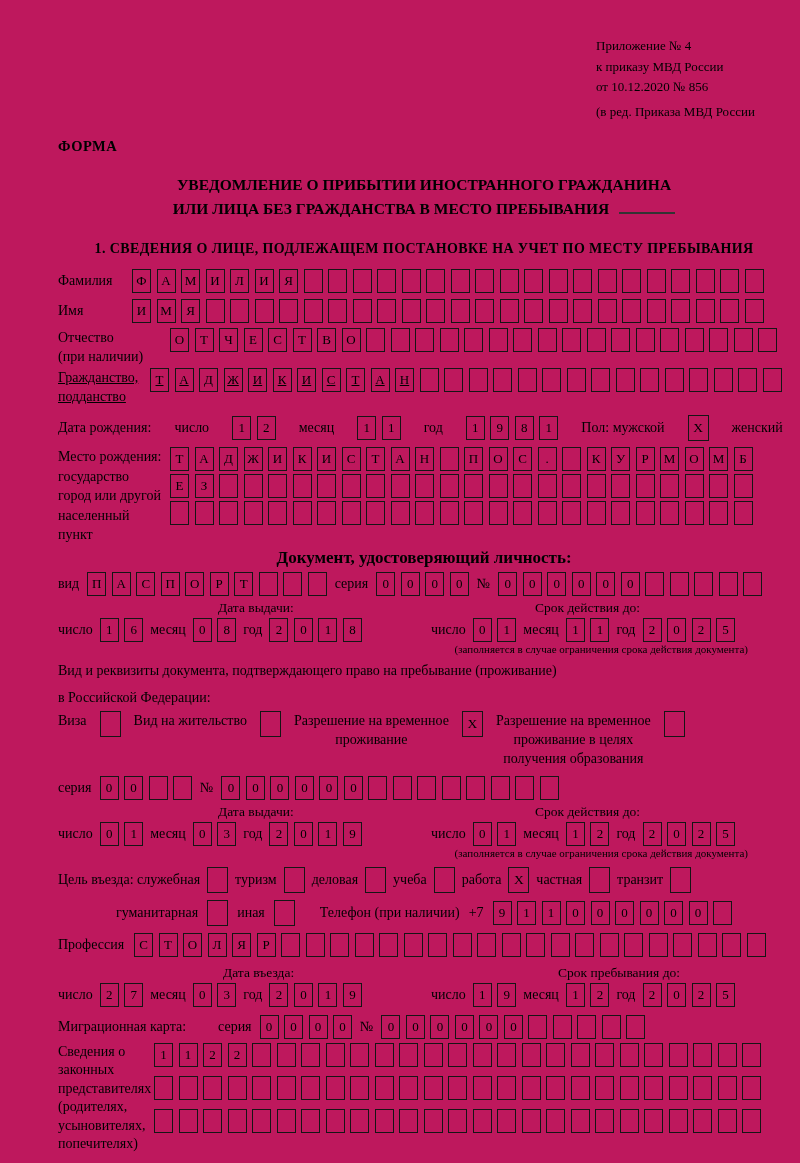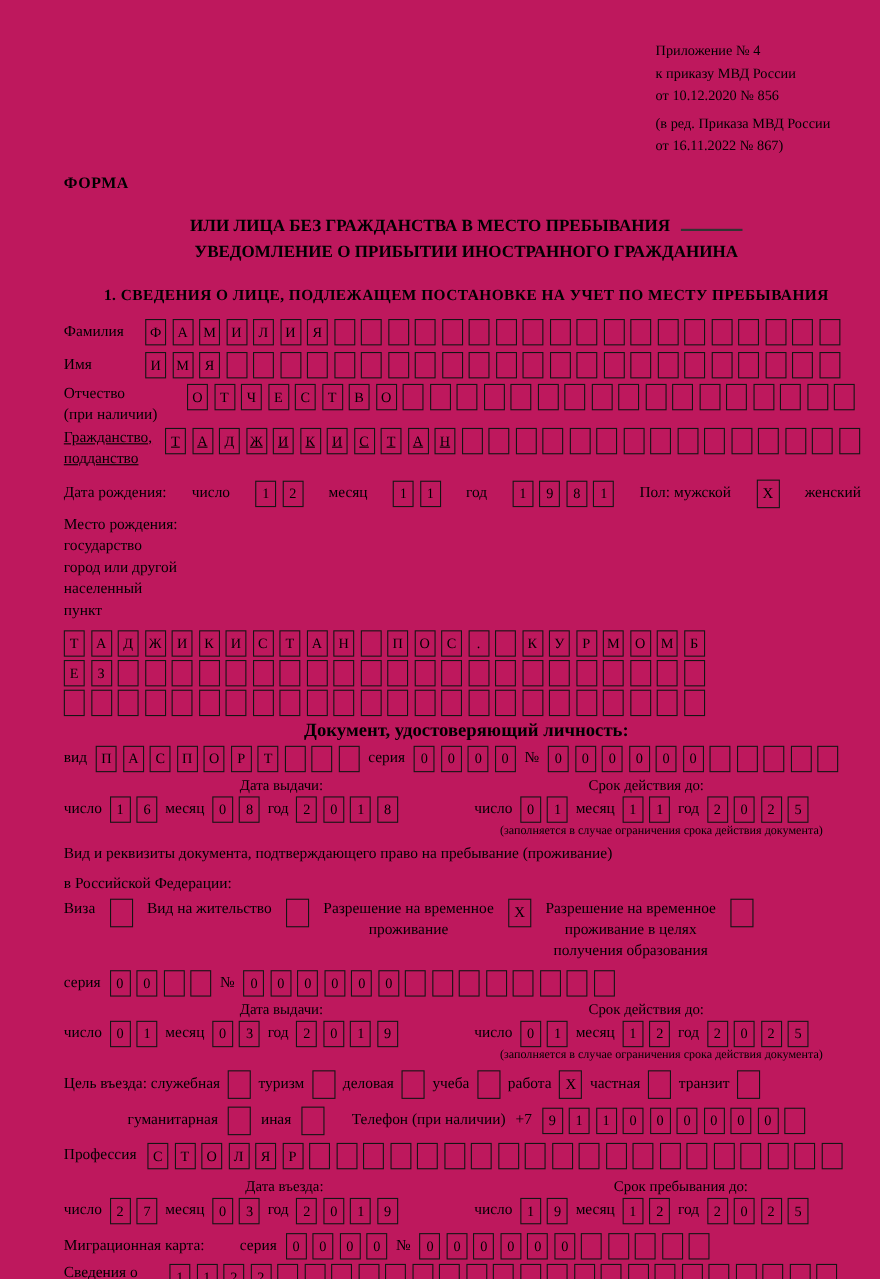--- a/index.html
+++ b/index.html
@@ -29,21 +29,21 @@
   .note{font-size:11px;}
   .stack{display:flex;flex-direction:column;gap:3px;}
   
   [data-name="surname-row"] .lbl,[data-name="givenname-row"] .lbl{width:66px;}
   [data-name="givenname-row"]{margin-top:6px;}
   [data-name="patronymic-row"]{align-items:flex-start;margin-top:5px;}
   [data-name="patronymic-row"] .lbl{width:104px;line-height:19px;}
   [data-name="citizenship-row"]{align-items:flex-start;margin-top:2px;text-decoration:underline;}
   [data-name="citizenship-row"] .lbl{width:84px;line-height:19px;}
   [data-name="birthdate-row"]{margin-top:9px;gap:23px;}
-  [data-name="birthplace-row"]{align-items:flex-start;margin-top:6px;flex-direction:column;}
+  [data-name="birthplace-row"]{align-items:flex-start;margin-top:6px;}
   [data-name="birthplace-row"] .lbl{width:104px;line-height:19.5px;}
   [data-name="identity-doc-heading"]{justify-content:center;font-weight:bold;margin-top:3px;font-size:17px;}
   [data-name="doc-type-row"]{margin-top:4px;}
   [data-name="doc-dates-heading"],[data-name="permit-dates-heading"],[data-name="entry-dates-heading"]{margin-top:4px;font-size:13.5px;}
   [data-name="doc-dates-heading"] .lbl:first-child,[data-name="permit-dates-heading"] .lbl:first-child{margin-left:160px;}
   [data-name="doc-dates-heading"] .lbl:last-child,[data-name="permit-dates-heading"] .lbl:last-child{margin-left:auto;margin-right:150px;}
   [data-name="entry-dates-heading"] .lbl:first-child{margin-left:165px;}
   [data-name="entry-dates-heading"] .lbl:last-child{margin-left:auto;margin-right:110px;}
   [data-name="doc-dates-row"],[data-name="permit-dates-row"],[data-name="entry-dates-row"]{margin-top:2px;gap:7px;padding-right:55px;}
   [data-name="doc-restriction-note"],[data-name="permit-restriction-note"]{justify-content:flex-end;padding-right:42px;margin-top:1px;}
@@ -67,28 +67,27 @@
 </style>
 </head>
 <body>
 
 <div class="page" data-name="arrival-notification-form">
   <div class="hdr" data-name="header-note">
     <div data-name="header-line">Приложение № 4</div>
     <div data-name="header-line">к приказу МВД России</div>
     <div data-name="header-line">от 10.12.2020 № 856</div>
     <div class="gap-top" data-name="header-line">(в ред. Приказа МВД России</div>
-    <div data-name="header-line">от 16.11.2022 № 867)</div>
   </div>
 
   <div class="forma" data-name="form-label">ФОРМА</div>
 
   <div class="title" data-name="page-title">
+    <div data-name="page-title-line1">УВЕДОМЛЕНИЕ О ПРИБЫТИИ ИНОСТРАННОГО ГРАЖДАНИНА</div>
     <div data-name="page-title-line2"><span>ИЛИ ЛИЦА БЕЗ ГРАЖДАНСТВА В МЕСТО ПРЕБЫВАНИЯ</span><span class="title-underline" data-name="title-underline"></span></div>
-    <div data-name="page-title-line1">УВЕДОМЛЕНИЕ О ПРИБЫТИИ ИНОСТРАННОГО ГРАЖДАНИНА</div>
   </div>
 
   <div class="section-heading" data-name="section-heading">1. СВЕДЕНИЯ О ЛИЦЕ, ПОДЛЕЖАЩЕМ ПОСТАНОВКЕ НА УЧЕТ ПО МЕСТУ ПРЕБЫВАНИЯ</div>
 
   <div id="form-rows" data-name="form-rows">
       <div class="row" data-name="surname-row">
         <span class="lbl" data-name="surname-label">Фамилия</span>
         <span class="cells" data-name="surname-cells">
           <span class="cell" data-name="char-cell">Ф</span>
           <span class="cell" data-name="char-cell">А</span>

